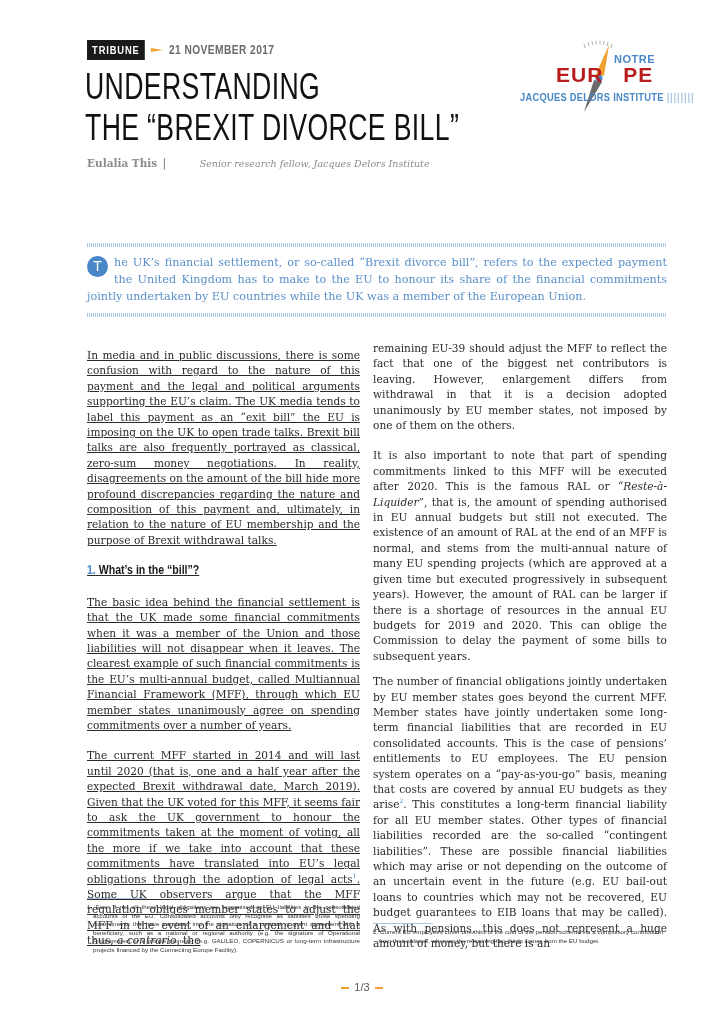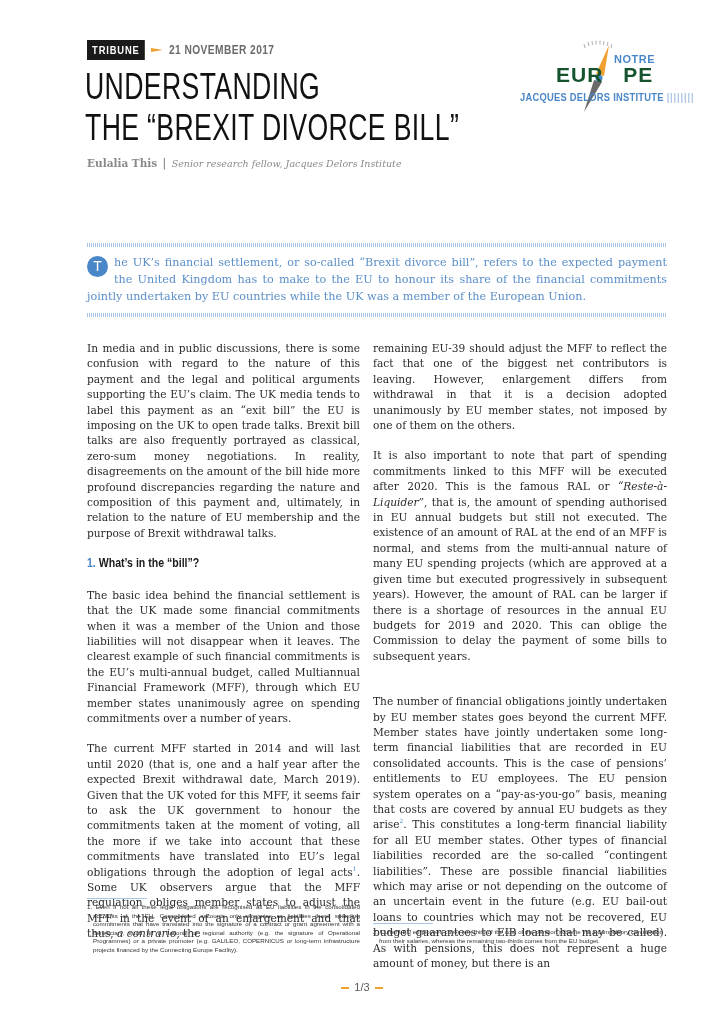--- a/index.html
+++ b/index.html
@@ -12,38 +12,38 @@
   .arrow { width: 12px; height: 4px; margin-left: -4px; margin-right: 6px; position: relative; }
   .arrow::before { content: ""; position: absolute; left: 0; top: 0; width: 0; height: 0; border-left: 12px solid #f0a030; border-top: 2px solid transparent; border-bottom: 2px solid transparent; }
   .date { font-family: "Liberation Sans", sans-serif; font-weight: bold; font-size: 12px; color: #6a6a6a; letter-spacing: 0.5px; transform: scaleX(0.85); transform-origin: left center; white-space: nowrap; }
 
   .title { position: absolute; left: 85px; top: 66px; font-family: "Liberation Sans", sans-serif; font-size: 37px; line-height: 41px; color: #111; letter-spacing: 0.5px; transform: scaleX(0.72); transform-origin: left top; white-space: nowrap; font-weight: normal; }
   .title div { white-space: nowrap; }
 
   .byline { position: absolute; left: 87px; top: 157px; font-size: 10.5px; color: #8a8a8a; white-space: nowrap; }
   .byline .name { font-weight: bold; }
   .byline .sep { font-weight: bold; margin: 0 2px; }
-  .byline .role { font-style: italic; font-size: 9.5px; }
+  .byline .role { font-style: italic; font-size: 9.5px; margin-left: 28px; }
 
   .logo { position: absolute; left: 520px; top: 36px; width: 160px; height: 75px; }
   .logo .notre { position: absolute; left: 46px; top: 17px; font-family: "Liberation Sans", sans-serif; font-weight: bold; font-size: 11px; color: #4a87c8; letter-spacing: 0.5px; padding-left: 48px; }
-  .logo .europe { position: absolute; left: 36px; top: 27px; font-family: "Liberation Sans", sans-serif; font-weight: bold; font-size: 21px; color: #14532d; letter-spacing: 1px; white-space: nowrap; }
+  .logo .europe { position: absolute; left: 36px; top: 27px; font-family: "Liberation Sans", sans-serif; font-weight: bold; font-size: 21px; color: #b91c1c; letter-spacing: 1px; white-space: nowrap; }
   .logo .jdi { position: absolute; left: 0px; top: 55px; font-family: "Liberation Sans", sans-serif; font-weight: bold; font-size: 11px; color: #4a87c8; white-space: nowrap; transform: scaleX(0.85); transform-origin: left center; letter-spacing: 0.3px; }
   .logo svg { position: absolute; left: 0; top: 0; }
 
   .rule { position: absolute; left: 87px; width: 580px; height: 4px; background: repeating-linear-gradient(90deg, #a9c5e4 0 1px, transparent 1px 2px); }
 
   .intro { position: absolute; left: 87px; top: 254px; width: 580px; font-size: 11.2px; line-height: 17px; color: #5b8fc8; text-align: justify; }
   .dropcap { float: left; width: 21px; height: 21px; border-radius: 50%; background: #4a87c8; color: #fff; font-family: "Liberation Sans", sans-serif; font-size: 14px; line-height: 21px; text-align: center; margin: 2px 6px 0 0; }
 
   .col { position: absolute; width: 273px; font-size: 10.6px; line-height: 15.4px; color: #2a2a2a; text-align: justify; hyphens: auto; }
   .col p { margin-bottom: 15px; }
-  .col1 { left: 87px; top: 341px; }
+  .col1 { left: 87px; top: 348px; text-decoration: underline; }
   .col2 { left: 373px; top: 341px; width: 294px; }
-  .col2 .p2 { margin-bottom: 30px; }
+  .col2 .p2 { margin-bottom: 10px; }
 
   .section-h { font-family: "Liberation Sans", sans-serif; font-weight: bold; font-size: 12px; color: #1a1a1a; margin: 2px 0 16px; transform: scaleX(0.88); transform-origin: left center; white-space: nowrap; }
   .section-h .num { color: #4a87c8; }
 
   sup { font-size: 6px; color: #4a87c8; vertical-align: super; line-height: 0; }
 
   .fn { position: absolute; font-family: "Liberation Sans", sans-serif; font-size: 6.2px; line-height: 8.6px; color: #333; text-align: justify; padding-left: 6px; text-indent: -6px; }
   .fn-line { position: absolute; height: 1px; background: #a9c5e4; width: 60px; }
   .fn1 { left: 87px; top: 903px; width: 273px; }
   .fn1-line { left: 87px; top: 898px; }

